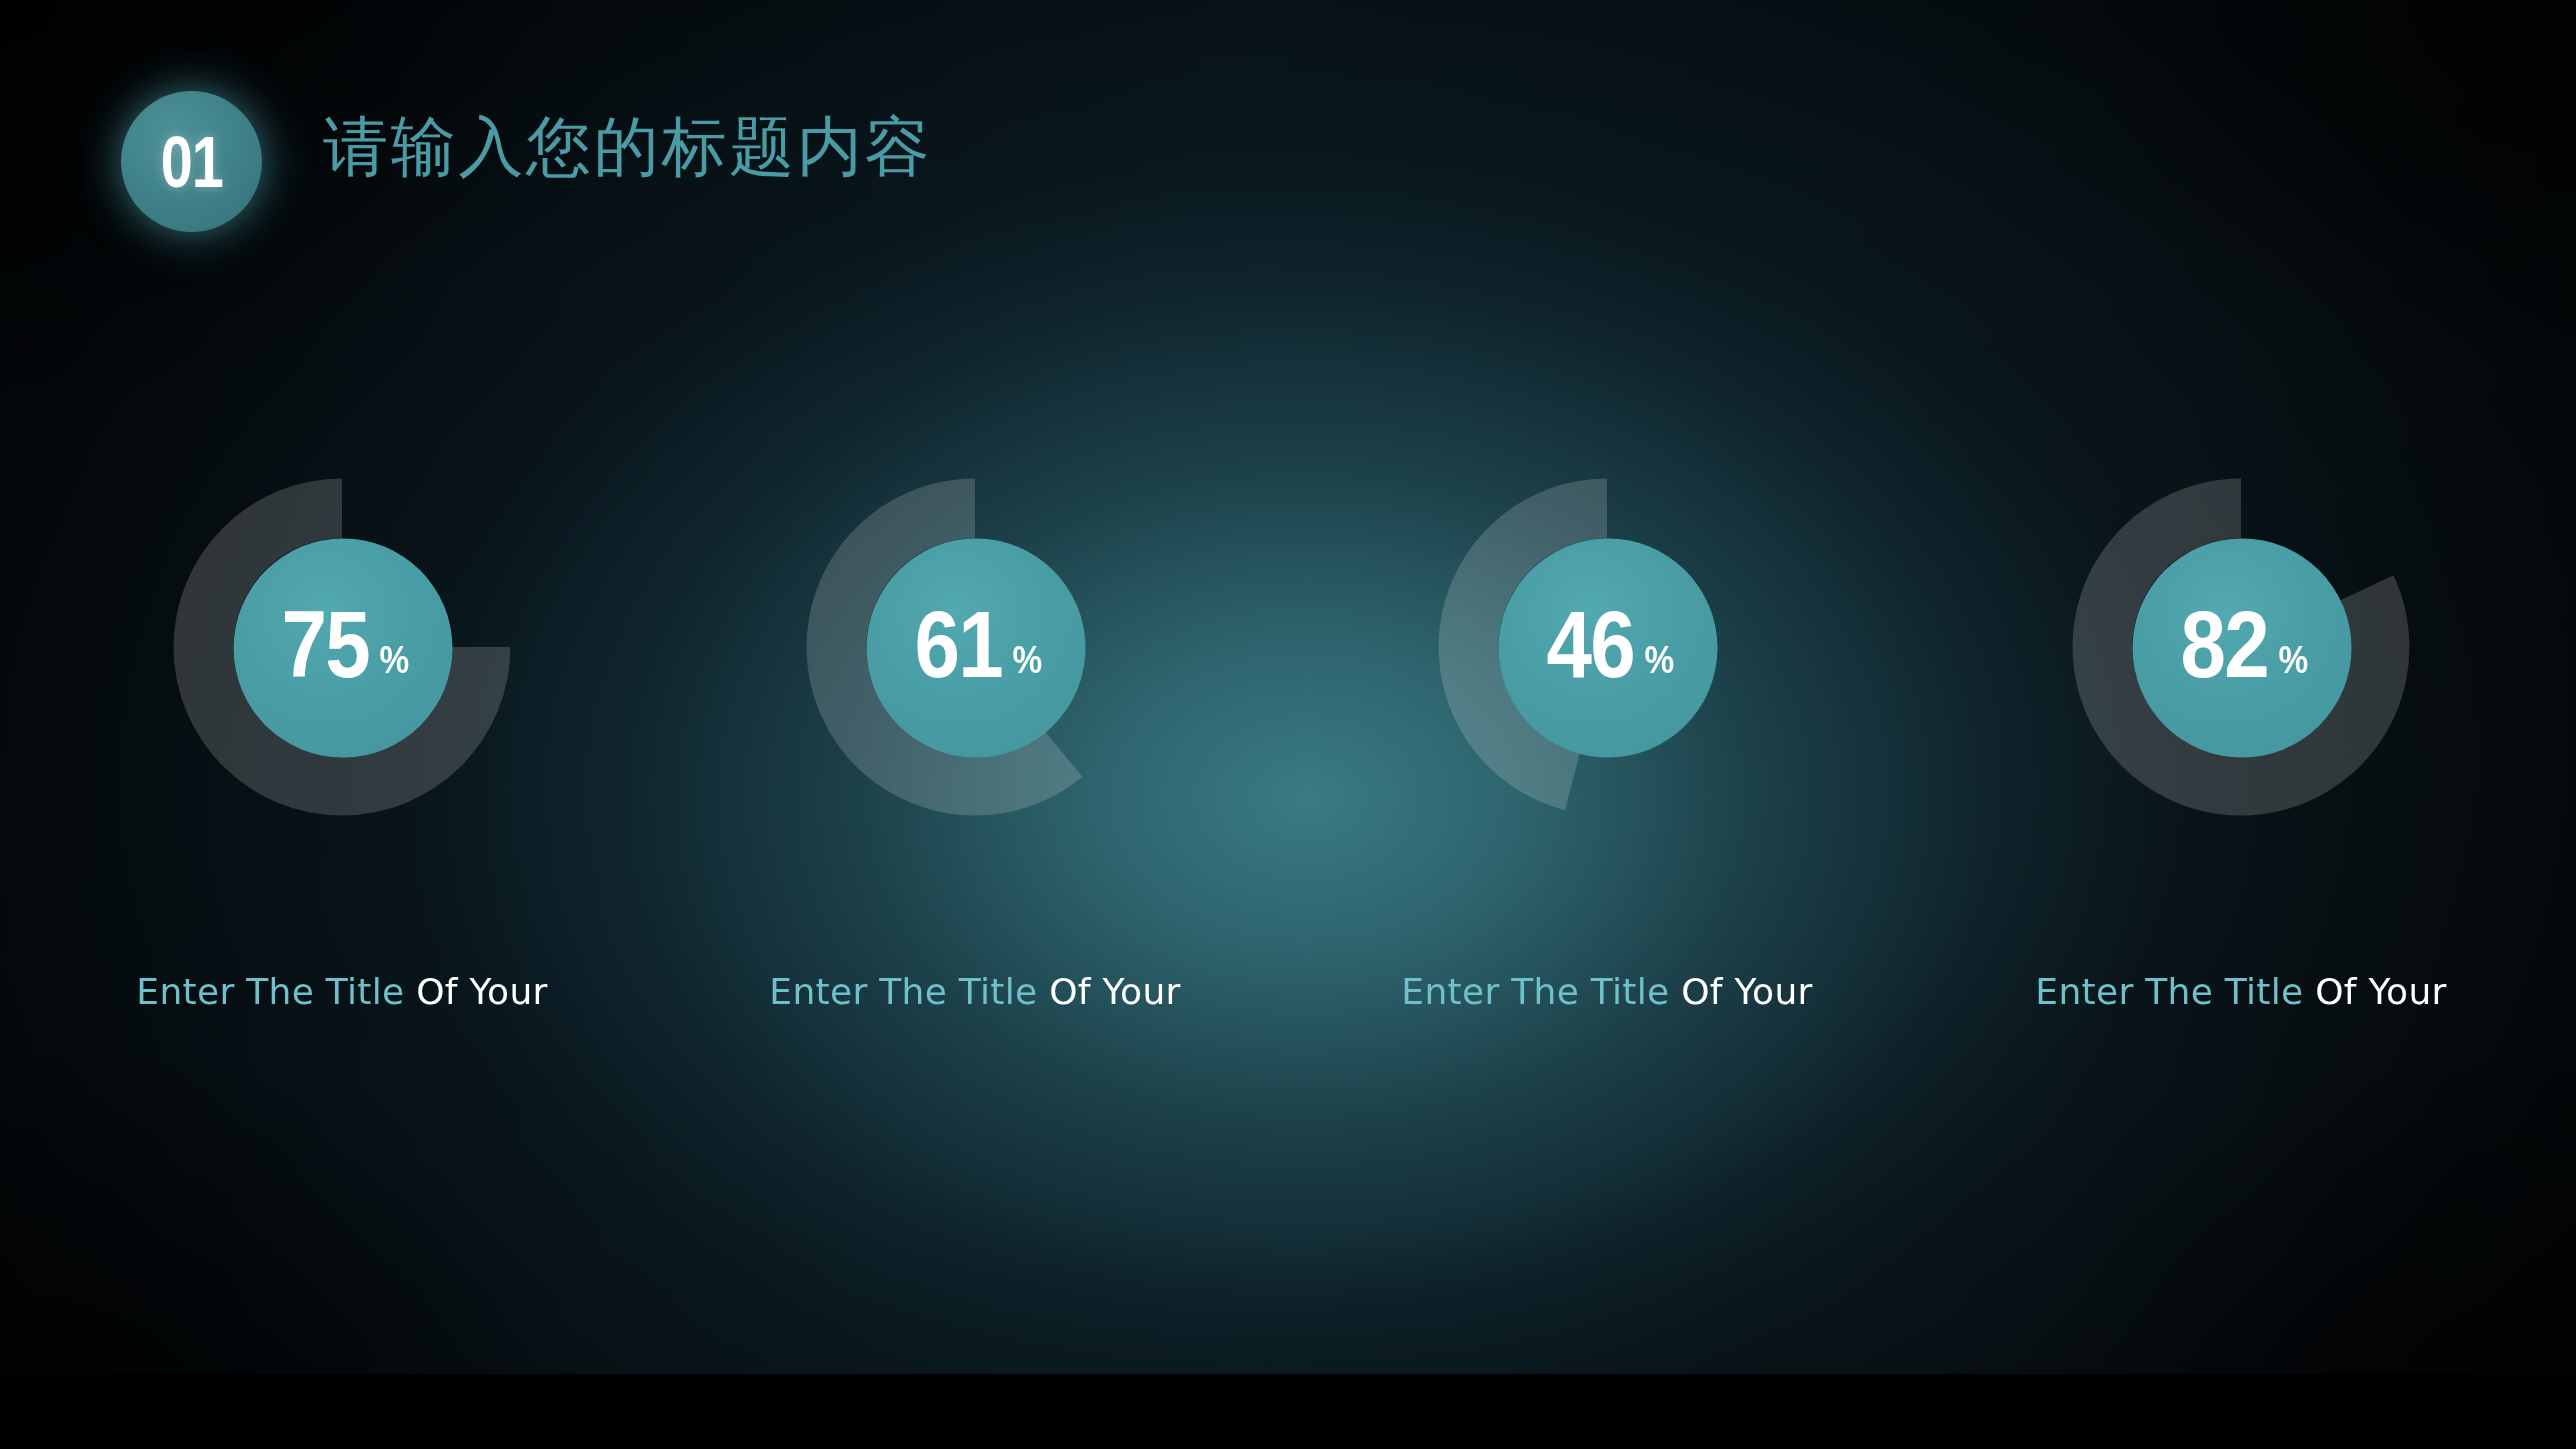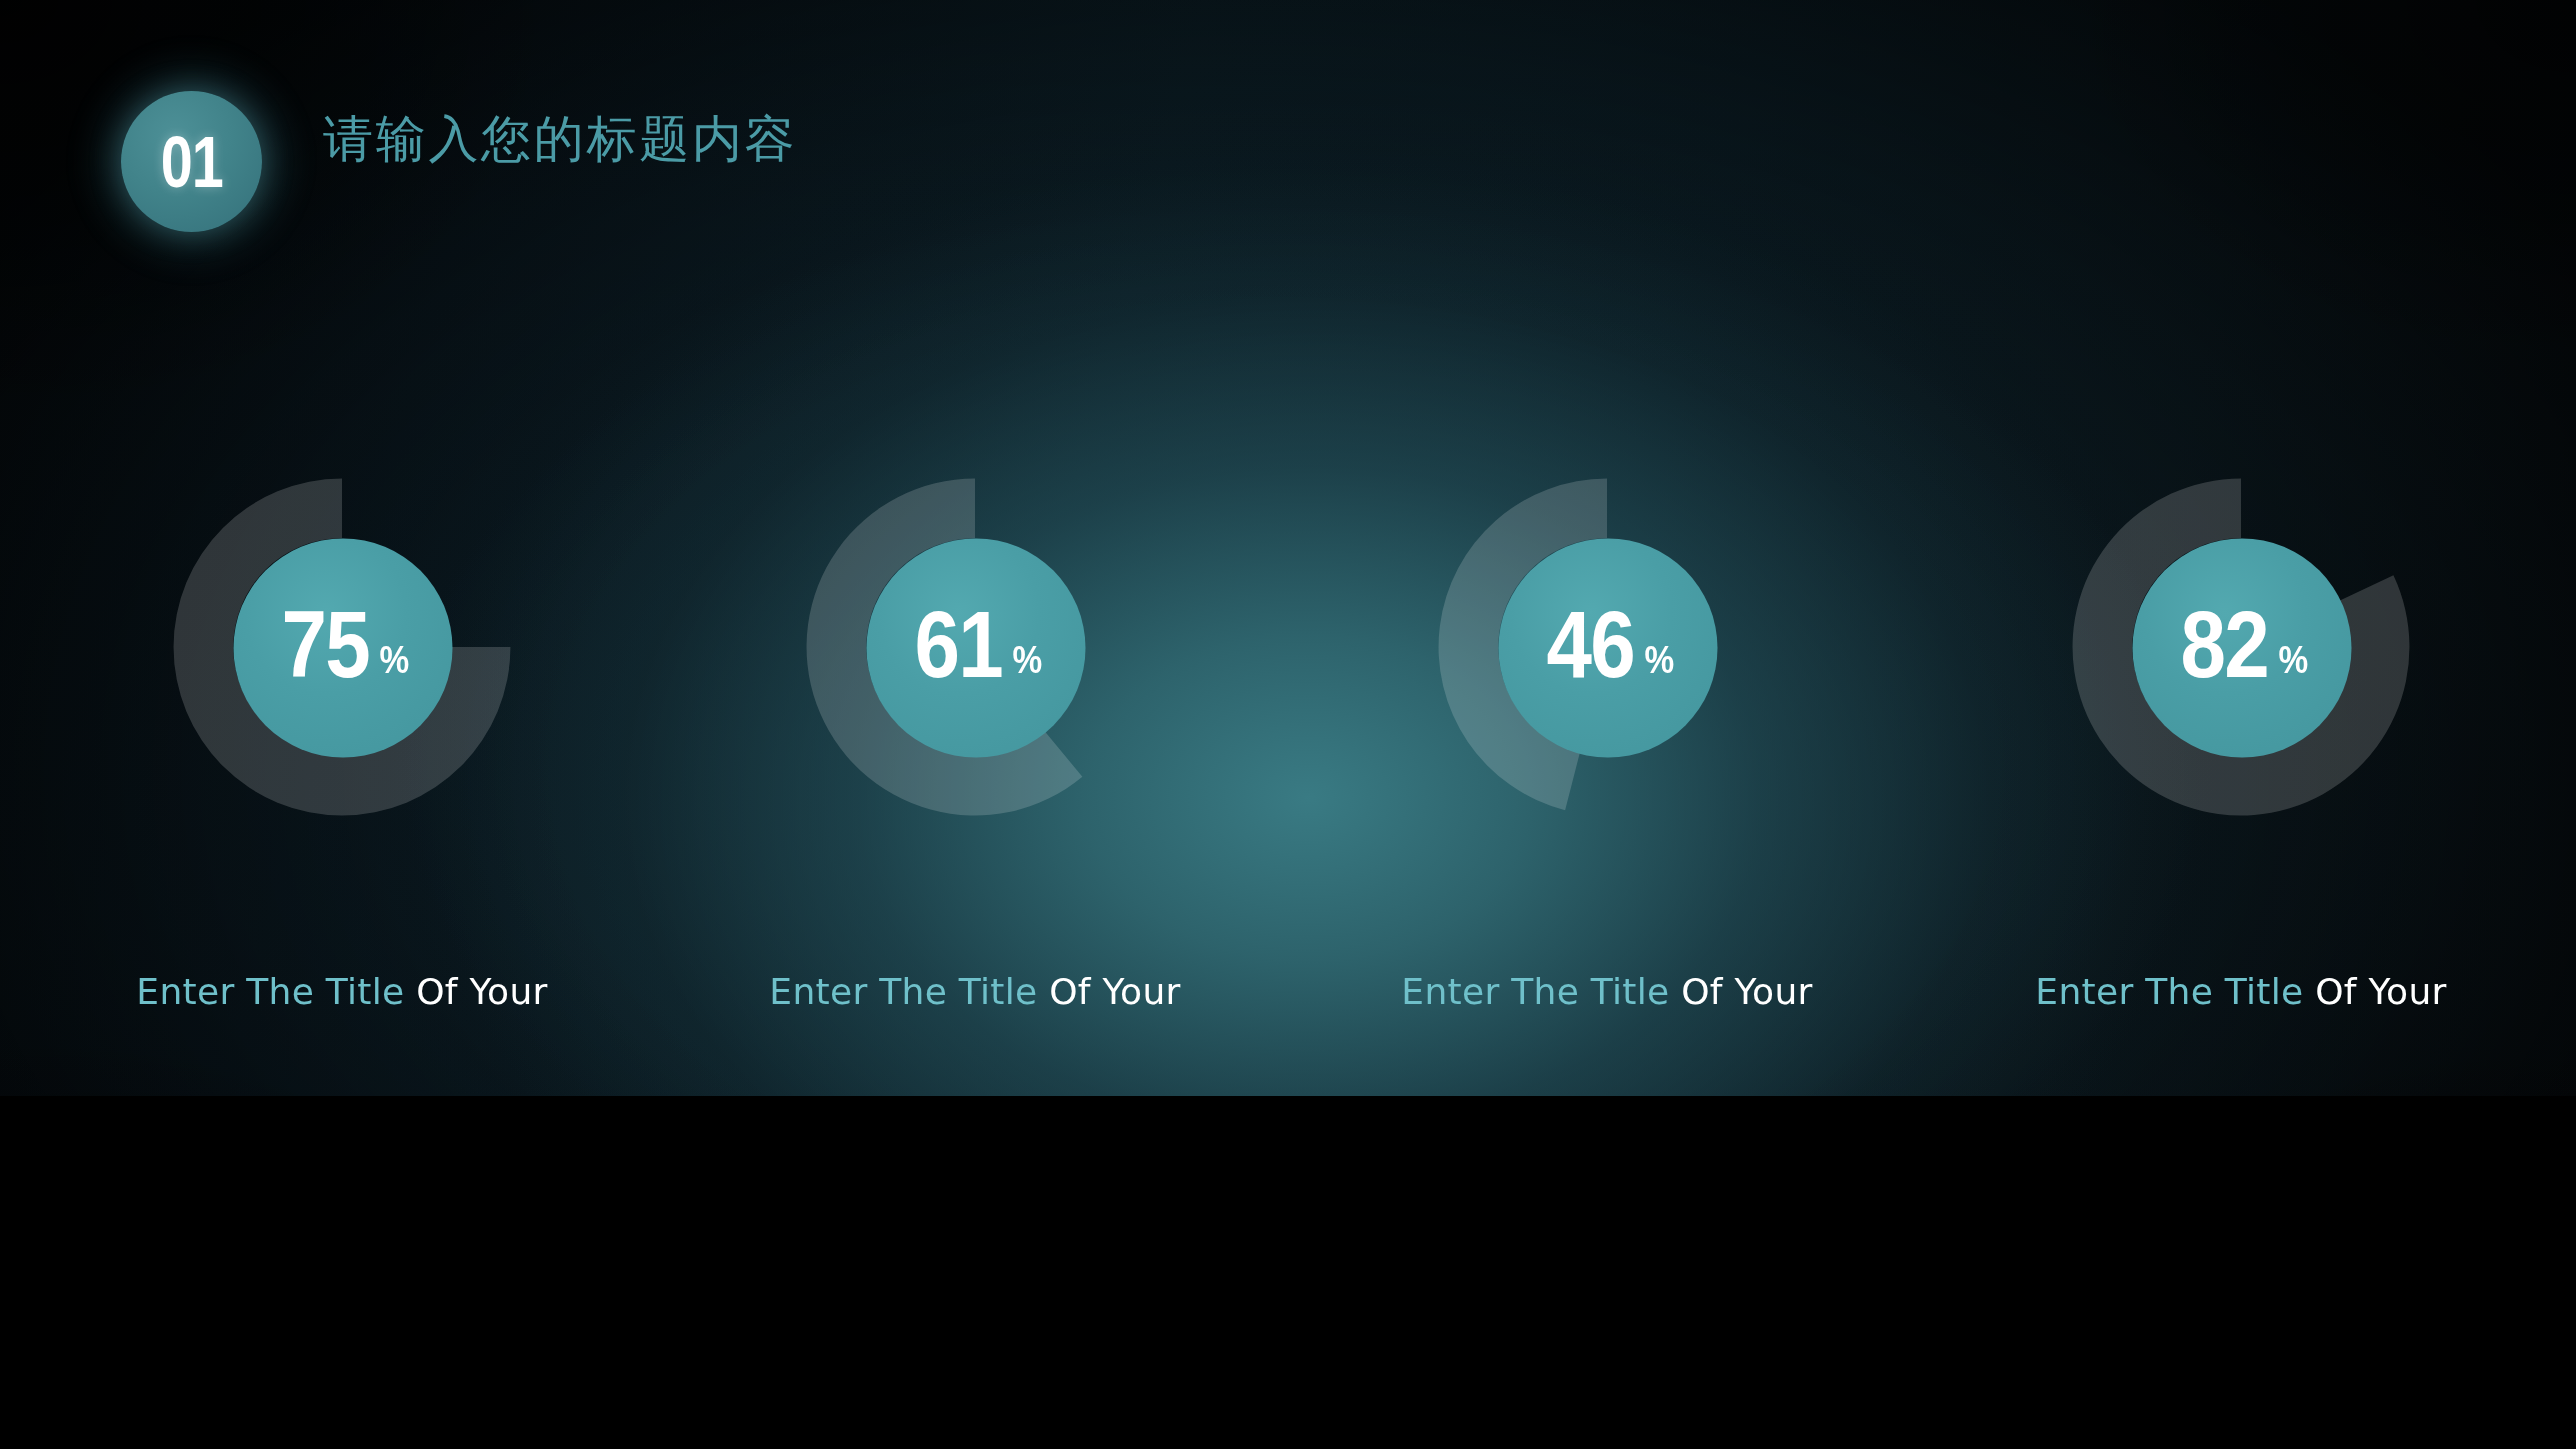--- a/index.html
+++ b/index.html
@@ -1,20 +1,20 @@
 <!DOCTYPE html>
 <html style="font-size:10.7px"><head>
 <meta charset="utf-8">
 <style>
   html,body{margin:0;padding:0;background:#000;}
   body{width:2576px;height:1449px;overflow:hidden;
        font-family:"Liberation Sans","DejaVu Sans",sans-serif;}
 
   #slide{
-    position:relative;width:2576px;height:1096px;overflow:hidden;
+    position:relative;width:2576px;height:1374px;overflow:hidden;
     background:#701a75;
     text-decoration:underline;
   }
 
   
   .bg-base{
     position:absolute;inset:0;
     background:
       radial-gradient(ellipse 1006px 738px at 1308px 798px,
         rgba(58,124,133,0.98) 0%,
@@ -61,21 +61,21 @@
   }
   .badge-num{
     color:#ffffff;font-size:72px;font-weight:700;line-height:1;
     letter-spacing:-1.3px;
     transform:scaleX(0.80);
     font-family:"Liberation Sans","DejaVu Sans",sans-serif;
     text-shadow:0 0 12px rgba(255,255,255,0.30);
   }
   .header-title{
     position:absolute;left:323px;top:114px;
-    font-size:50px;font-weight:400;line-height:1;
+    font-size:65px;font-weight:400;line-height:1;
     color:#4b9ba6;letter-spacing:2.7px;
     font-family:"DejaVu Sans","Liberation Sans",sans-serif;
     white-space:nowrap;
   }
 
   
   #gauges{position:absolute;left:0;top:13px;width:100%;height:100%;padding-left:28px;}
   .gauge{
     position:absolute;width:349px;height:349px;
     transform:translate(-50%,-50%);

